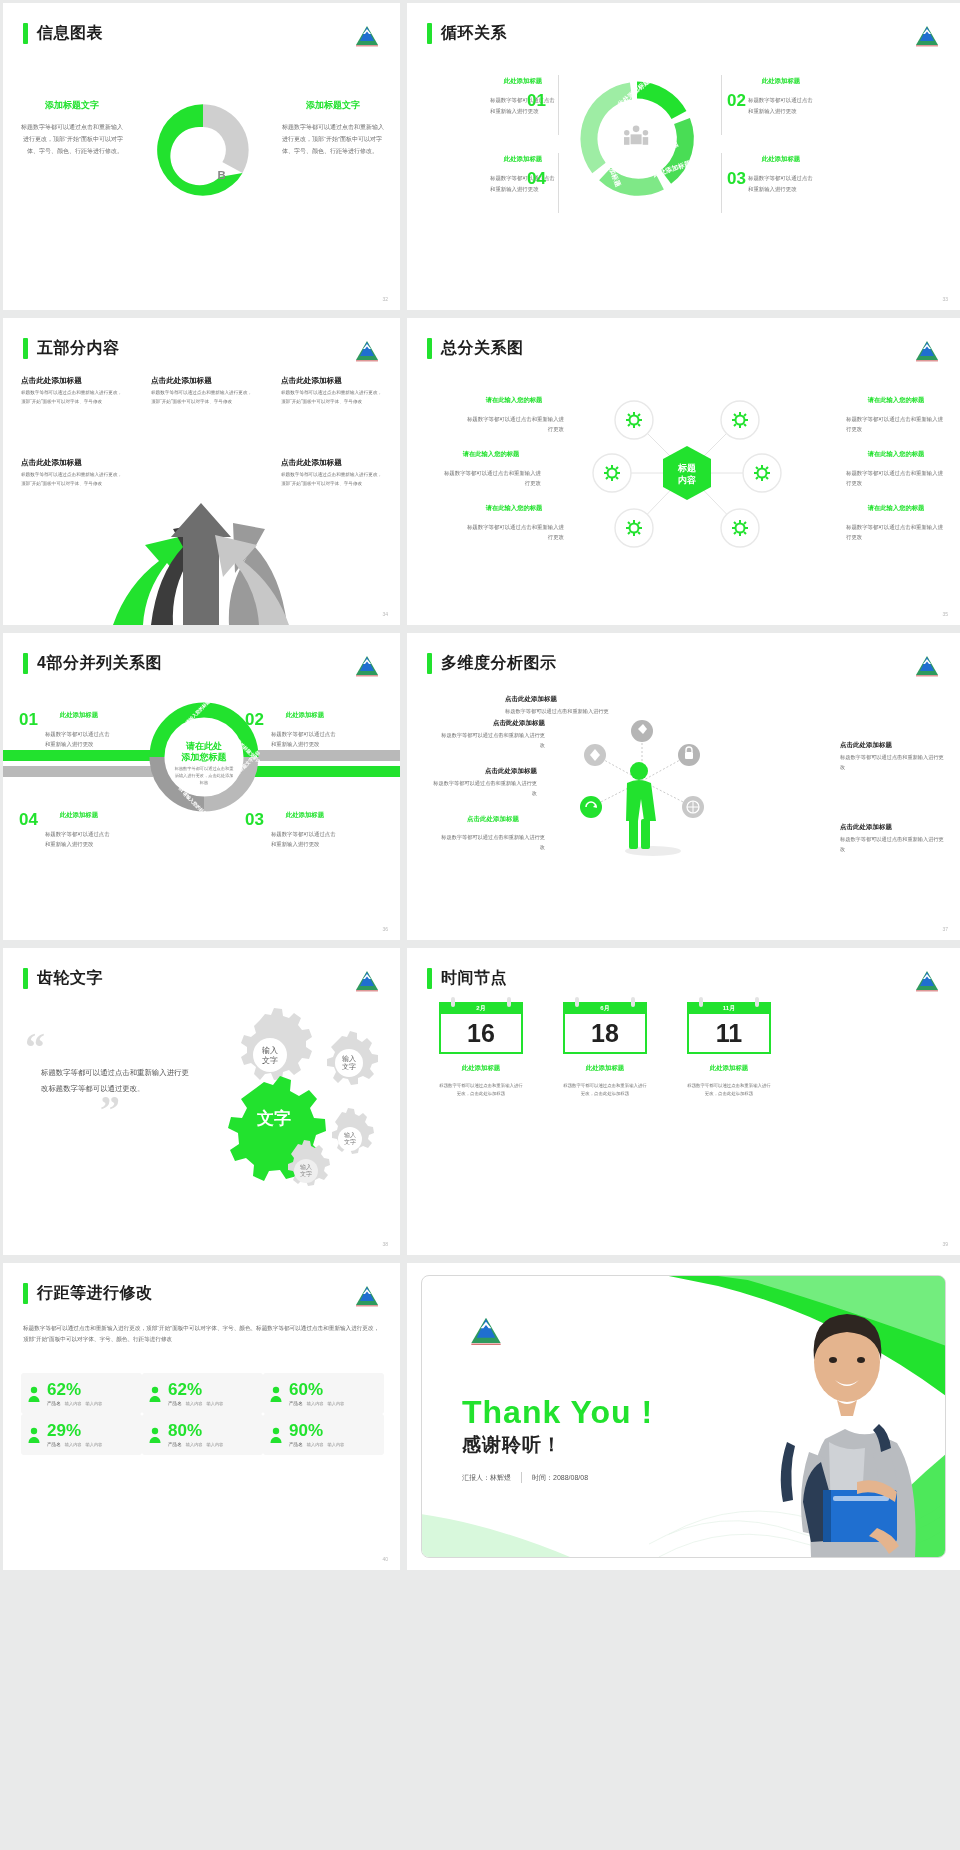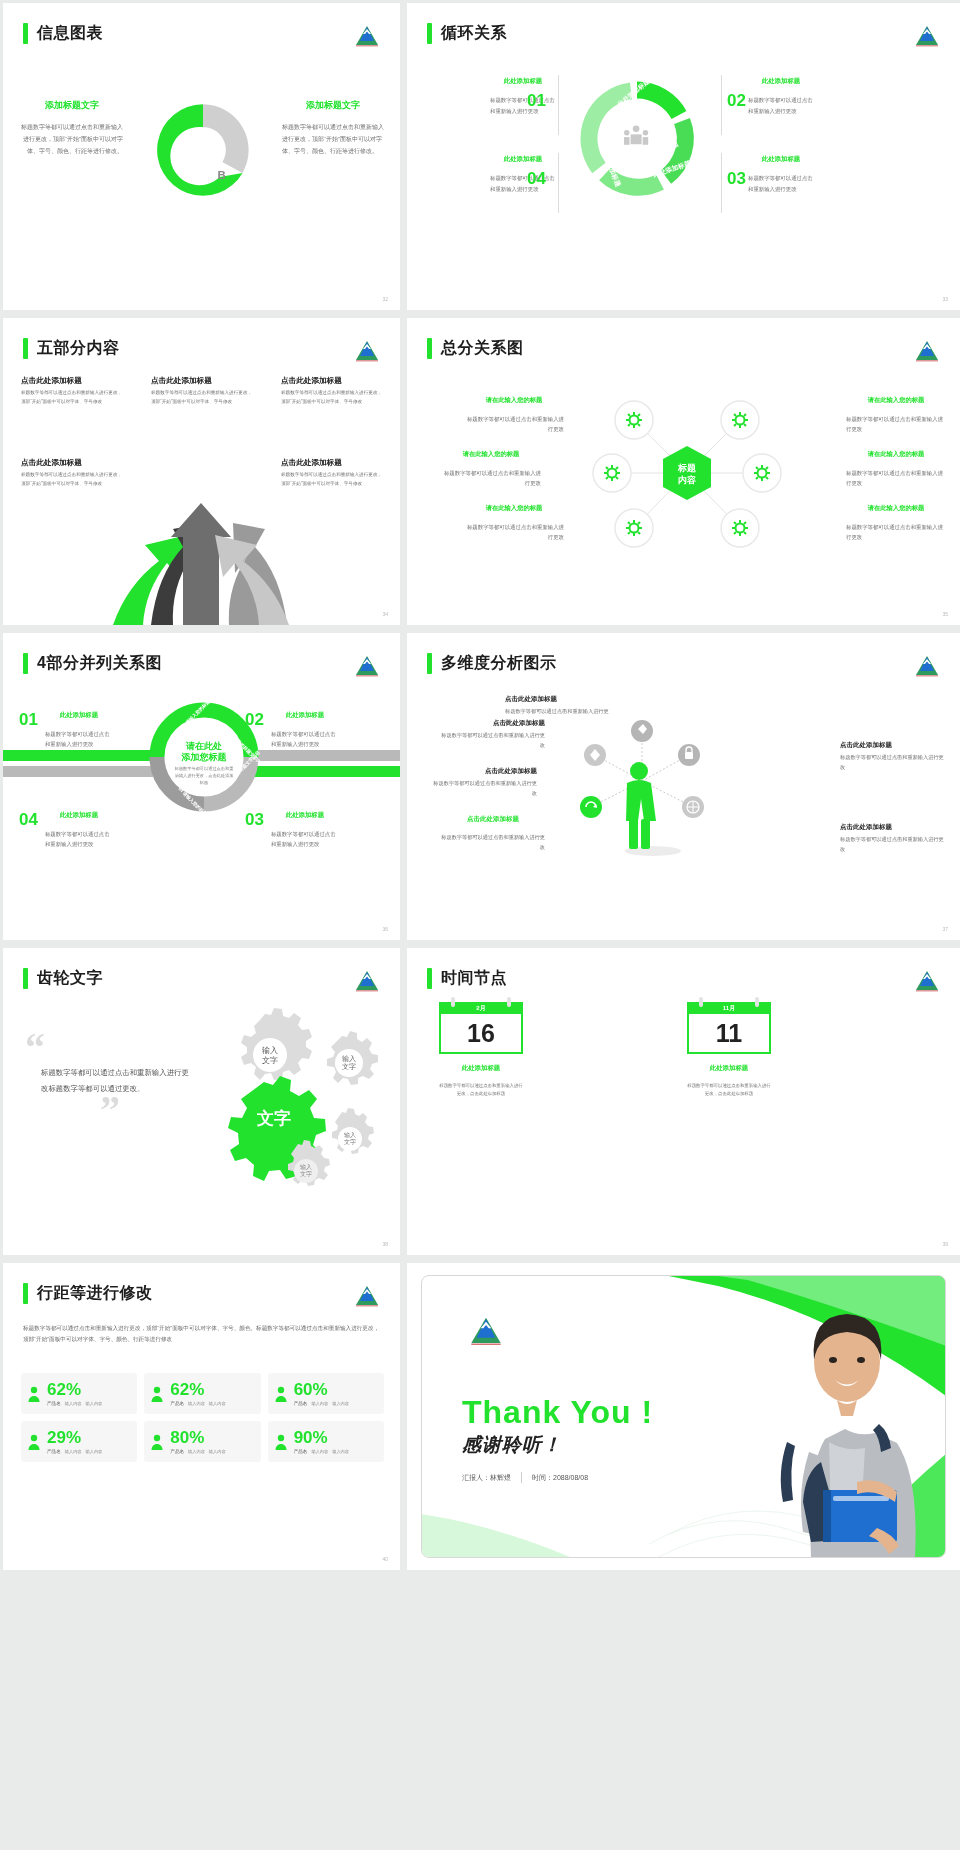--- a/index.html
+++ b/index.html
@@ -78,33 +78,33 @@
   .cal .ring { position:absolute; top:-5px; width:4px; height:10px; background:#e3e3e3; border-radius:2px; }
   .cal .day { border:2px solid #22e22e; border-top:none; height:40px; display:flex; align-items:center;
               justify-content:center; font-size:25px; font-weight:bold; color:#222; }
   .cal .ct { margin-top:10px; text-align:center; }
   .cal .ct .h-t { font-size:6.4px; }
   .cal .ct .body-t { font-size:4.4px; line-height:1.85; }
 
   
   .s40 .intro { position:absolute; left:20px; top:60px; right:20px; font-size:5.6px; color:#666; line-height:2.0; }
   .statgrid { position:absolute; left:18px; right:16px; top:110px; display:grid;
-              grid-template-columns:repeat(3,1fr); gap:7px; }
+              grid-template-columns:repeat(3,1fr); }
   .stat { background:#f6f6f6; border-radius:3px; padding:8px 6px; display:flex; align-items:center; gap:6px; }
   .stat .ic { width:14px; height:16px; flex:0 0 auto;}
   .stat .pct { font-size:17px; font-weight:bold; color:#22e22e; line-height:1; }
   .stat .meta { font-size:4.2px; color:#8a8a8a; margin-top:3px; display:flex; gap:4px; }
   .stat .nm { font-size:4.6px; color:#555; }
 
   
   .s41 { background:#fff; }
   .thanks-card { position:absolute; left:14px; top:12px; right:14px; bottom:12px;
                  border:1px solid #d8d8d8; border-radius:8px; overflow:hidden; background:#fff; }
   .ty-h { position:absolute; left:40px; top:118px; font-size:32px; font-weight:bold; color:#22e22e; letter-spacing:1px;}
-  .ty-s { position:absolute; left:40px; top:156px; font-size:19px; font-weight:bold; color:#222; letter-spacing:1px;font-style:italic;}
+  .ty-s { position:absolute; left:40px; top:156px; font-size:19px; font-weight:bold; color:#222; letter-spacing:1px;}
   .ty-meta { position:absolute; left:40px; top:196px; display:flex; align-items:center; gap:10px;
              font-size:7px; color:#555; }
   .ty-meta .sep { width:1px; height:11px; background:#ccc; }
   .ty-logo { position:absolute; left:44px; top:38px; width:40px; height:34px; }
 </style>
 </head>
 <body>
 
 <div class="grid">
 
@@ -546,20 +546,32 @@
         <span class="ring" style="left:12px"></span>
         <span class="ring" style="right:12px"></span>
         <span>2月</span>
       </div>
       <div class="day">16</div>
       <div class="ct">
         <div class="h-t">此处添加标题</div>
         <div class="body-t">标题数字等都可以通过点击和重新输入进行更改，点击此处添加标题</div>
       </div>
     </div>
+    <div class="cal" style="left:156px;">
+      <div class="top">
+        <span class="ring" style="left:12px"></span>
+        <span class="ring" style="right:12px"></span>
+        <span>6月</span>
+      </div>
+      <div class="day">18</div>
+      <div class="ct">
+        <div class="h-t">此处添加标题</div>
+        <div class="body-t">标题数字等都可以通过点击和重新输入进行更改，点击此处添加标题</div>
+      </div>
+    </div>
     <div class="cal" style="left:280px;">
       <div class="top">
         <span class="ring" style="left:12px"></span>
         <span class="ring" style="right:12px"></span>
         <span>11月</span>
       </div>
       <div class="day">11</div>
       <div class="ct">
         <div class="h-t">此处添加标题</div>
         <div class="body-t">标题数字等都可以通过点击和重新输入进行更改，点击此处添加标题</div>

